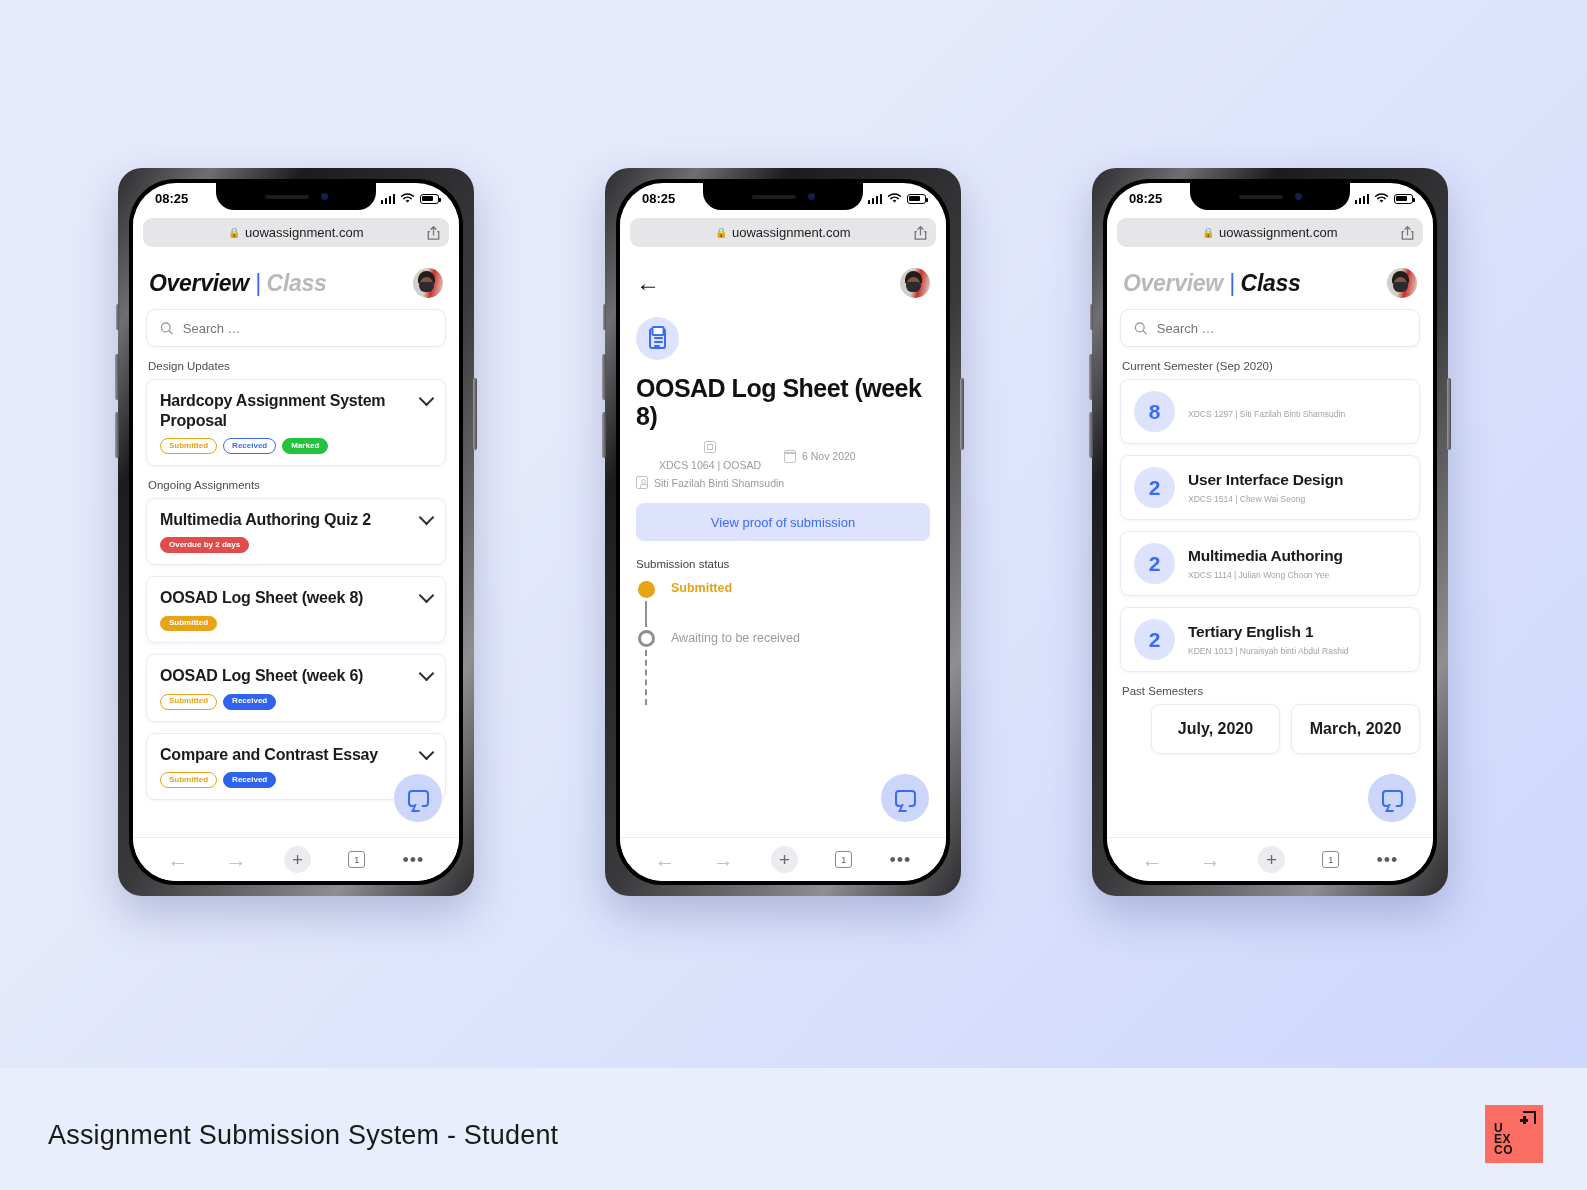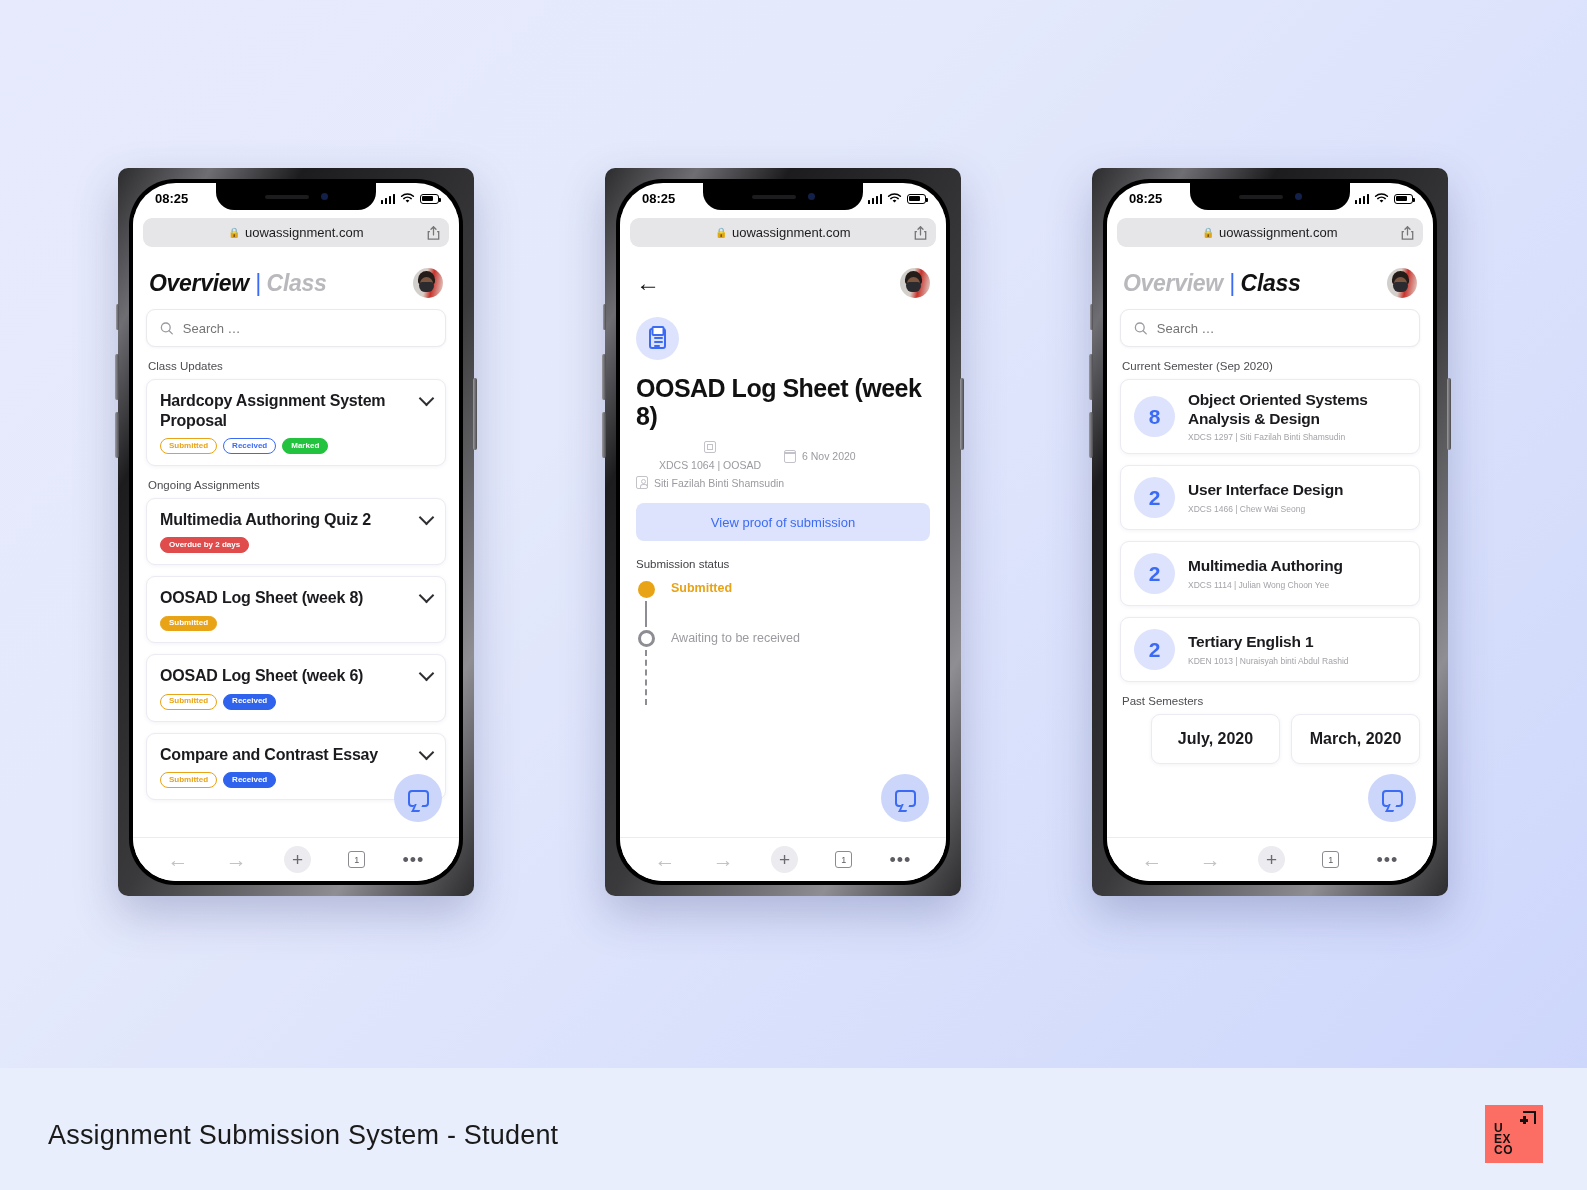--- a/index.html
+++ b/index.html
@@ -34,21 +34,21 @@
   .logo-corner::before {
     content: ""; position: absolute; left: -3px; top: 6px; width: 8px; height: 2.5px; background: #111;
   }
   .logo-corner::after {
     content: ""; position: absolute; left: 0px; top: 3px; width: 2.5px; height: 8px; background: #111;
   }
 
   
   .phone {
     position: absolute; width: 356px; height: 728px;
-    border-radius: 10px;
+    border-radius: 24px;
     background: linear-gradient(120deg,#2c2c2e 0%, #6e6e73 12%, #1c1c1e 24%, #3a3a3c 55%, #8e8e93 82%, #2c2c2e 100%);
     padding: 11px;
     box-shadow: 0 18px 44px rgba(60,70,130,.28);
   }
   .phone-inner {
     width: 100%; height: 100%; border-radius: 46px; background: #000; padding: 4px;
   }
   .screen {
     width: 100%; height: 100%; border-radius: 43px; background: #fff;
     overflow: hidden; position: relative;
@@ -303,21 +303,21 @@
         </div>
 
         <div class="search">
           <svg width="15" height="15" viewBox="0 0 15 15">
             <circle cx="6.3" cy="6.3" r="4.8" stroke="#9a9aa0" stroke-width="1.4" fill="none"></circle>
             <path d="M9.9 9.9 13.4 13.4" stroke="#9a9aa0" stroke-width="1.4" stroke-linecap="round"></path>
           </svg>
           <input placeholder="Search …" style="">
         </div>
 
-        <div class="sec-label">Class Updates</div>
+        <div class="sec-label">Design Updates</div>
 
         <div class="card">
           <div class="card-title">Hardcopy Assignment System Proposal</div>
           <span class="chev"></span>
           <div class="badges">
             <span class="badge b-sub-out">Submitted</span>
             <span class="badge b-rec-out">Received</span>
             <span class="badge b-mark">Marked</span>
           </div>
         </div>
@@ -558,30 +558,29 @@
             <path d="M9.9 9.9 13.4 13.4" stroke="#9a9aa0" stroke-width="1.4" stroke-linecap="round"></path>
           </svg>
           <input placeholder="Search …" style="">
         </div>
 
         <div class="sec-label">Current Semester (Sep 2020)</div>
 
         <div class="class-card">
           <span class="count-circ">8</span>
           <span>
-            <span class="class-name" style="display:block">Object Oriented Systems Analysis &amp; Design</span>
             <span class="class-sub" style="display:block">XDCS 1297 | Siti Fazilah Binti Shamsudin</span>
           </span>
         </div>
 
         <div class="class-card">
           <span class="count-circ">2</span>
           <span>
             <span class="class-name" style="display:block">User Interface Design</span>
-            <span class="class-sub" style="display:block">XDCS 1466 | Chew Wai Seong</span>
+            <span class="class-sub" style="display:block">XDCS 1514 | Chew Wai Seong</span>
           </span>
         </div>
 
         <div class="class-card">
           <span class="count-circ">2</span>
           <span>
             <span class="class-name" style="display:block">Multimedia Authoring</span>
             <span class="class-sub" style="display:block">XDCS 1114 | Julian Wong Choon Yee</span>
           </span>
         </div>

